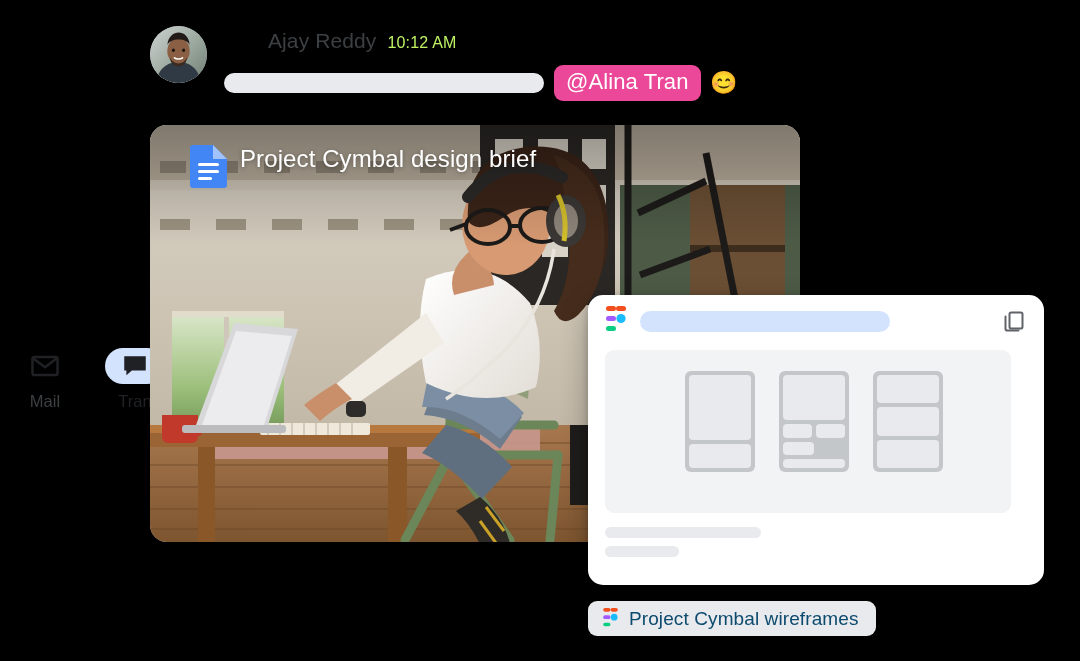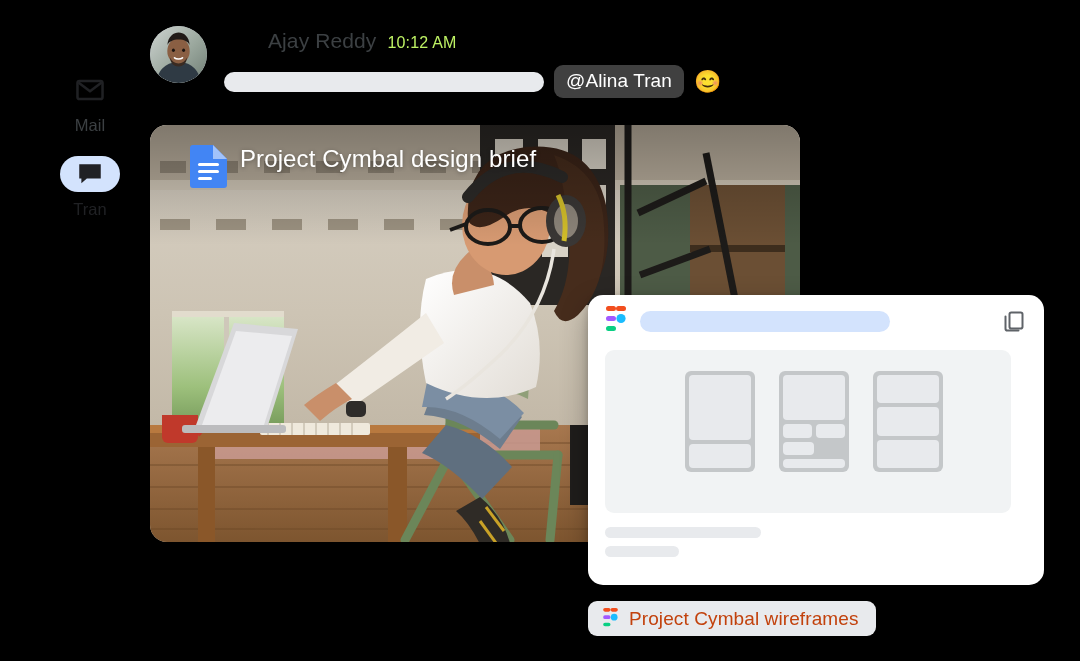--- a/index.html
+++ b/index.html
@@ -17,24 +17,24 @@
   }
 
   
   #sidebar {
     position: absolute;
     left: 0;
     top: 0;
     width: 180px;
     height: 661px;
     display: flex;
-    flex-direction: column;
+    flex-direction: row;
     align-items: center;
     justify-content: flex-start;
-    padding-top: 72px;
+    padding-top: 119px;
     box-sizing: border-box;
   }
   .nav-item {
     width: 96px;
     display: flex;
     flex-direction: column;
     align-items: center;
     margin-bottom: 22px;
     cursor: pointer;
   }
@@ -108,23 +108,23 @@
     align-items: center;
     gap: 10px;
   }
   #msg-placeholder {
     width: 320px;
     height: 20px;
     border-radius: 10px;
     background: #e8eaed;
   }
   #mention-chip {
-    background: #404040;
+    background: #ec4899;
     color: #ffffff;
-    font-size: 19px;
+    font-size: 22px;
     letter-spacing: .1px;
     padding: 6px 12px 8px 12px;
     border-radius: 9px;
     line-height: 1;
     cursor: pointer;
     white-space: nowrap;
   }
   #reaction-emoji {
     font-size: 22px;
     line-height: 1;
@@ -254,21 +254,21 @@
     background: #e8eaed;
     border-radius: 9px;
     display: flex;
     align-items: center;
     gap: 11px;
     padding: 0 17px 0 15px;
     cursor: pointer;
   }
   #figma-chip-label {
     font-size: 19px;
-    color: #c2410c;
+    color: #0c4a6e;
     letter-spacing: .1px;
     white-space: nowrap;
   }
 </style>
 </head>
 <body>
 
 <nav id="sidebar">
 
   <div class="nav-item">

